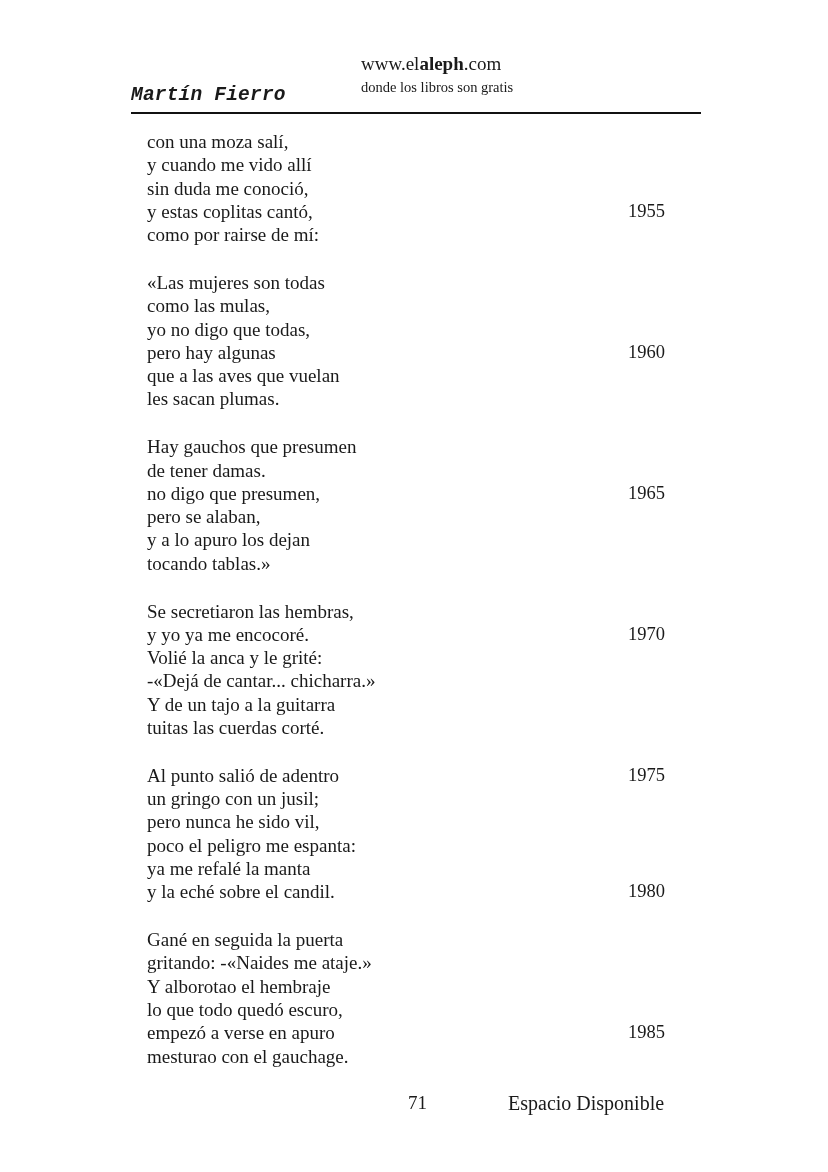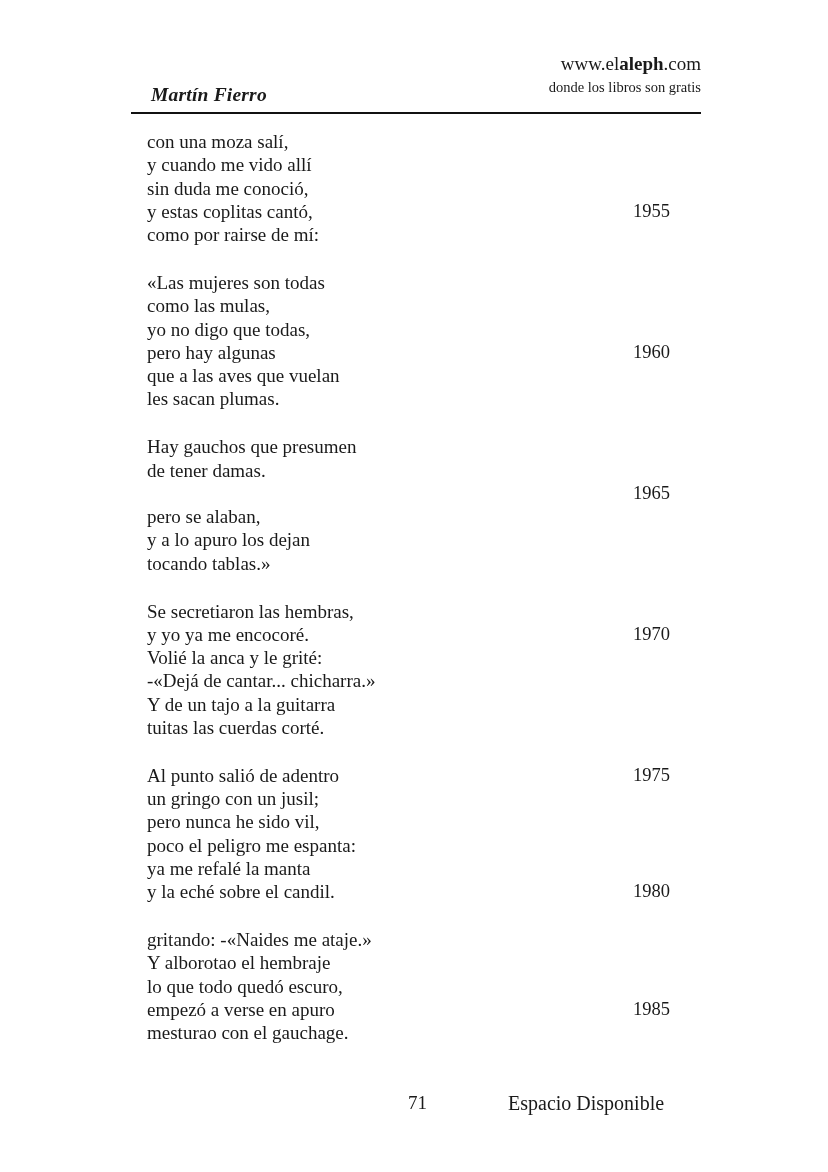--- a/index.html
+++ b/index.html
@@ -26,33 +26,34 @@
   
   .header {
     position: absolute;
     left: 131px;
     top: 52px;
     width: 570px;
     height: 54px;
   }
   .header-left {
     position: absolute;
-    left: 20px;
+    left: 0;
     bottom: 0;
     font-style: italic;
     font-weight: bold;
     font-size: 19.5px;
     letter-spacing: 0.2px;
     white-space: nowrap;
+    font-family: Liberation Mono, monospace;
   }
   .header-right {
     position: absolute;
     right: 0;
     top: 0;
-    text-align: right;
+    text-align: left;
     width: 340px;
   }
   .site-line {
     font-size: 19px;
     line-height: 24px;
     white-space: nowrap;
   }
   .site-line .brand-bold { font-weight: bold; }
   .tagline {
     font-size: 14.5px;
@@ -86,25 +87,25 @@
     line-height: 23.3px;
     white-space: nowrap;
   }
   .verse-text {
     font-size: 19px;
     display: inline-block;
     margin-left: 8px;
   }
   .line-number {
     position: absolute;
-    left: 494px;
+    left: 466px;
     top: 0;
     width: 60px;
     font-size: 18.5px;
-    text-align: left;
+    text-align: right;
   }
 
   
   .footer {
     position: absolute;
     left: 131px;
     top: 1092px;
     width: 570px;
     height: 30px;
   }
@@ -149,21 +150,21 @@
         <div class="verse-row"><span class="verse-text">«Las mujeres son todas</span></div>
         <div class="verse-row"><span class="verse-text">como las mulas,</span></div>
         <div class="verse-row"><span class="verse-text">yo no digo que todas,</span></div>
         <div class="verse-row"><span class="verse-text">pero hay algunas</span><span class="line-number">1960</span></div>
         <div class="verse-row"><span class="verse-text">que a las aves que vuelan</span></div>
         <div class="verse-row"><span class="verse-text">les sacan plumas.</span></div>
       </div>
       <div class="stanza">
         <div class="verse-row"><span class="verse-text">Hay gauchos que presumen</span></div>
         <div class="verse-row"><span class="verse-text">de tener damas.</span></div>
-        <div class="verse-row"><span class="line-number">1965</span></div>
+        <div class="verse-row"><span class="verse-text">no digo que presumen,</span><span class="line-number">1965</span></div>
         <div class="verse-row"><span class="verse-text">pero se alaban,</span></div>
         <div class="verse-row"><span class="verse-text">y a lo apuro los dejan</span></div>
         <div class="verse-row"><span class="verse-text">tocando tablas.»</span></div>
       </div>
       <div class="stanza">
         <div class="verse-row"><span class="verse-text">Se secretiaron las hembras,</span></div>
         <div class="verse-row"><span class="verse-text">y yo ya me encocoré.</span><span class="line-number">1970</span></div>
         <div class="verse-row"><span class="verse-text">Volié la anca y le grité:</span></div>
         <div class="verse-row"><span class="verse-text">-«Dejá de cantar... chicharra.»</span></div>
         <div class="verse-row"><span class="verse-text">Y de un tajo a la guitarra</span></div>
@@ -171,20 +172,21 @@
       </div>
       <div class="stanza">
         <div class="verse-row"><span class="verse-text">Al punto salió de adentro</span><span class="line-number">1975</span></div>
         <div class="verse-row"><span class="verse-text">un gringo con un jusil;</span></div>
         <div class="verse-row"><span class="verse-text">pero nunca he sido vil,</span></div>
         <div class="verse-row"><span class="verse-text">poco el peligro me espanta:</span></div>
         <div class="verse-row"><span class="verse-text">ya me refalé la manta</span></div>
         <div class="verse-row"><span class="verse-text">y la eché sobre el candil.</span><span class="line-number">1980</span></div>
       </div>
       <div class="stanza">
+        <div class="verse-row"><span class="verse-text">Gané en seguida la puerta</span></div>
         <div class="verse-row"><span class="verse-text">gritando: -«Naides me ataje.»</span></div>
         <div class="verse-row"><span class="verse-text">Y alborotao el hembraje</span></div>
         <div class="verse-row"><span class="verse-text">lo que todo quedó escuro,</span></div>
         <div class="verse-row"><span class="verse-text">empezó a verse en apuro</span><span class="line-number">1985</span></div>
         <div class="verse-row"><span class="verse-text">mesturao con el gauchage.</span></div>
       </div>
     </div>
 
   <div class="footer">
     <div class="page-number">71</div>

